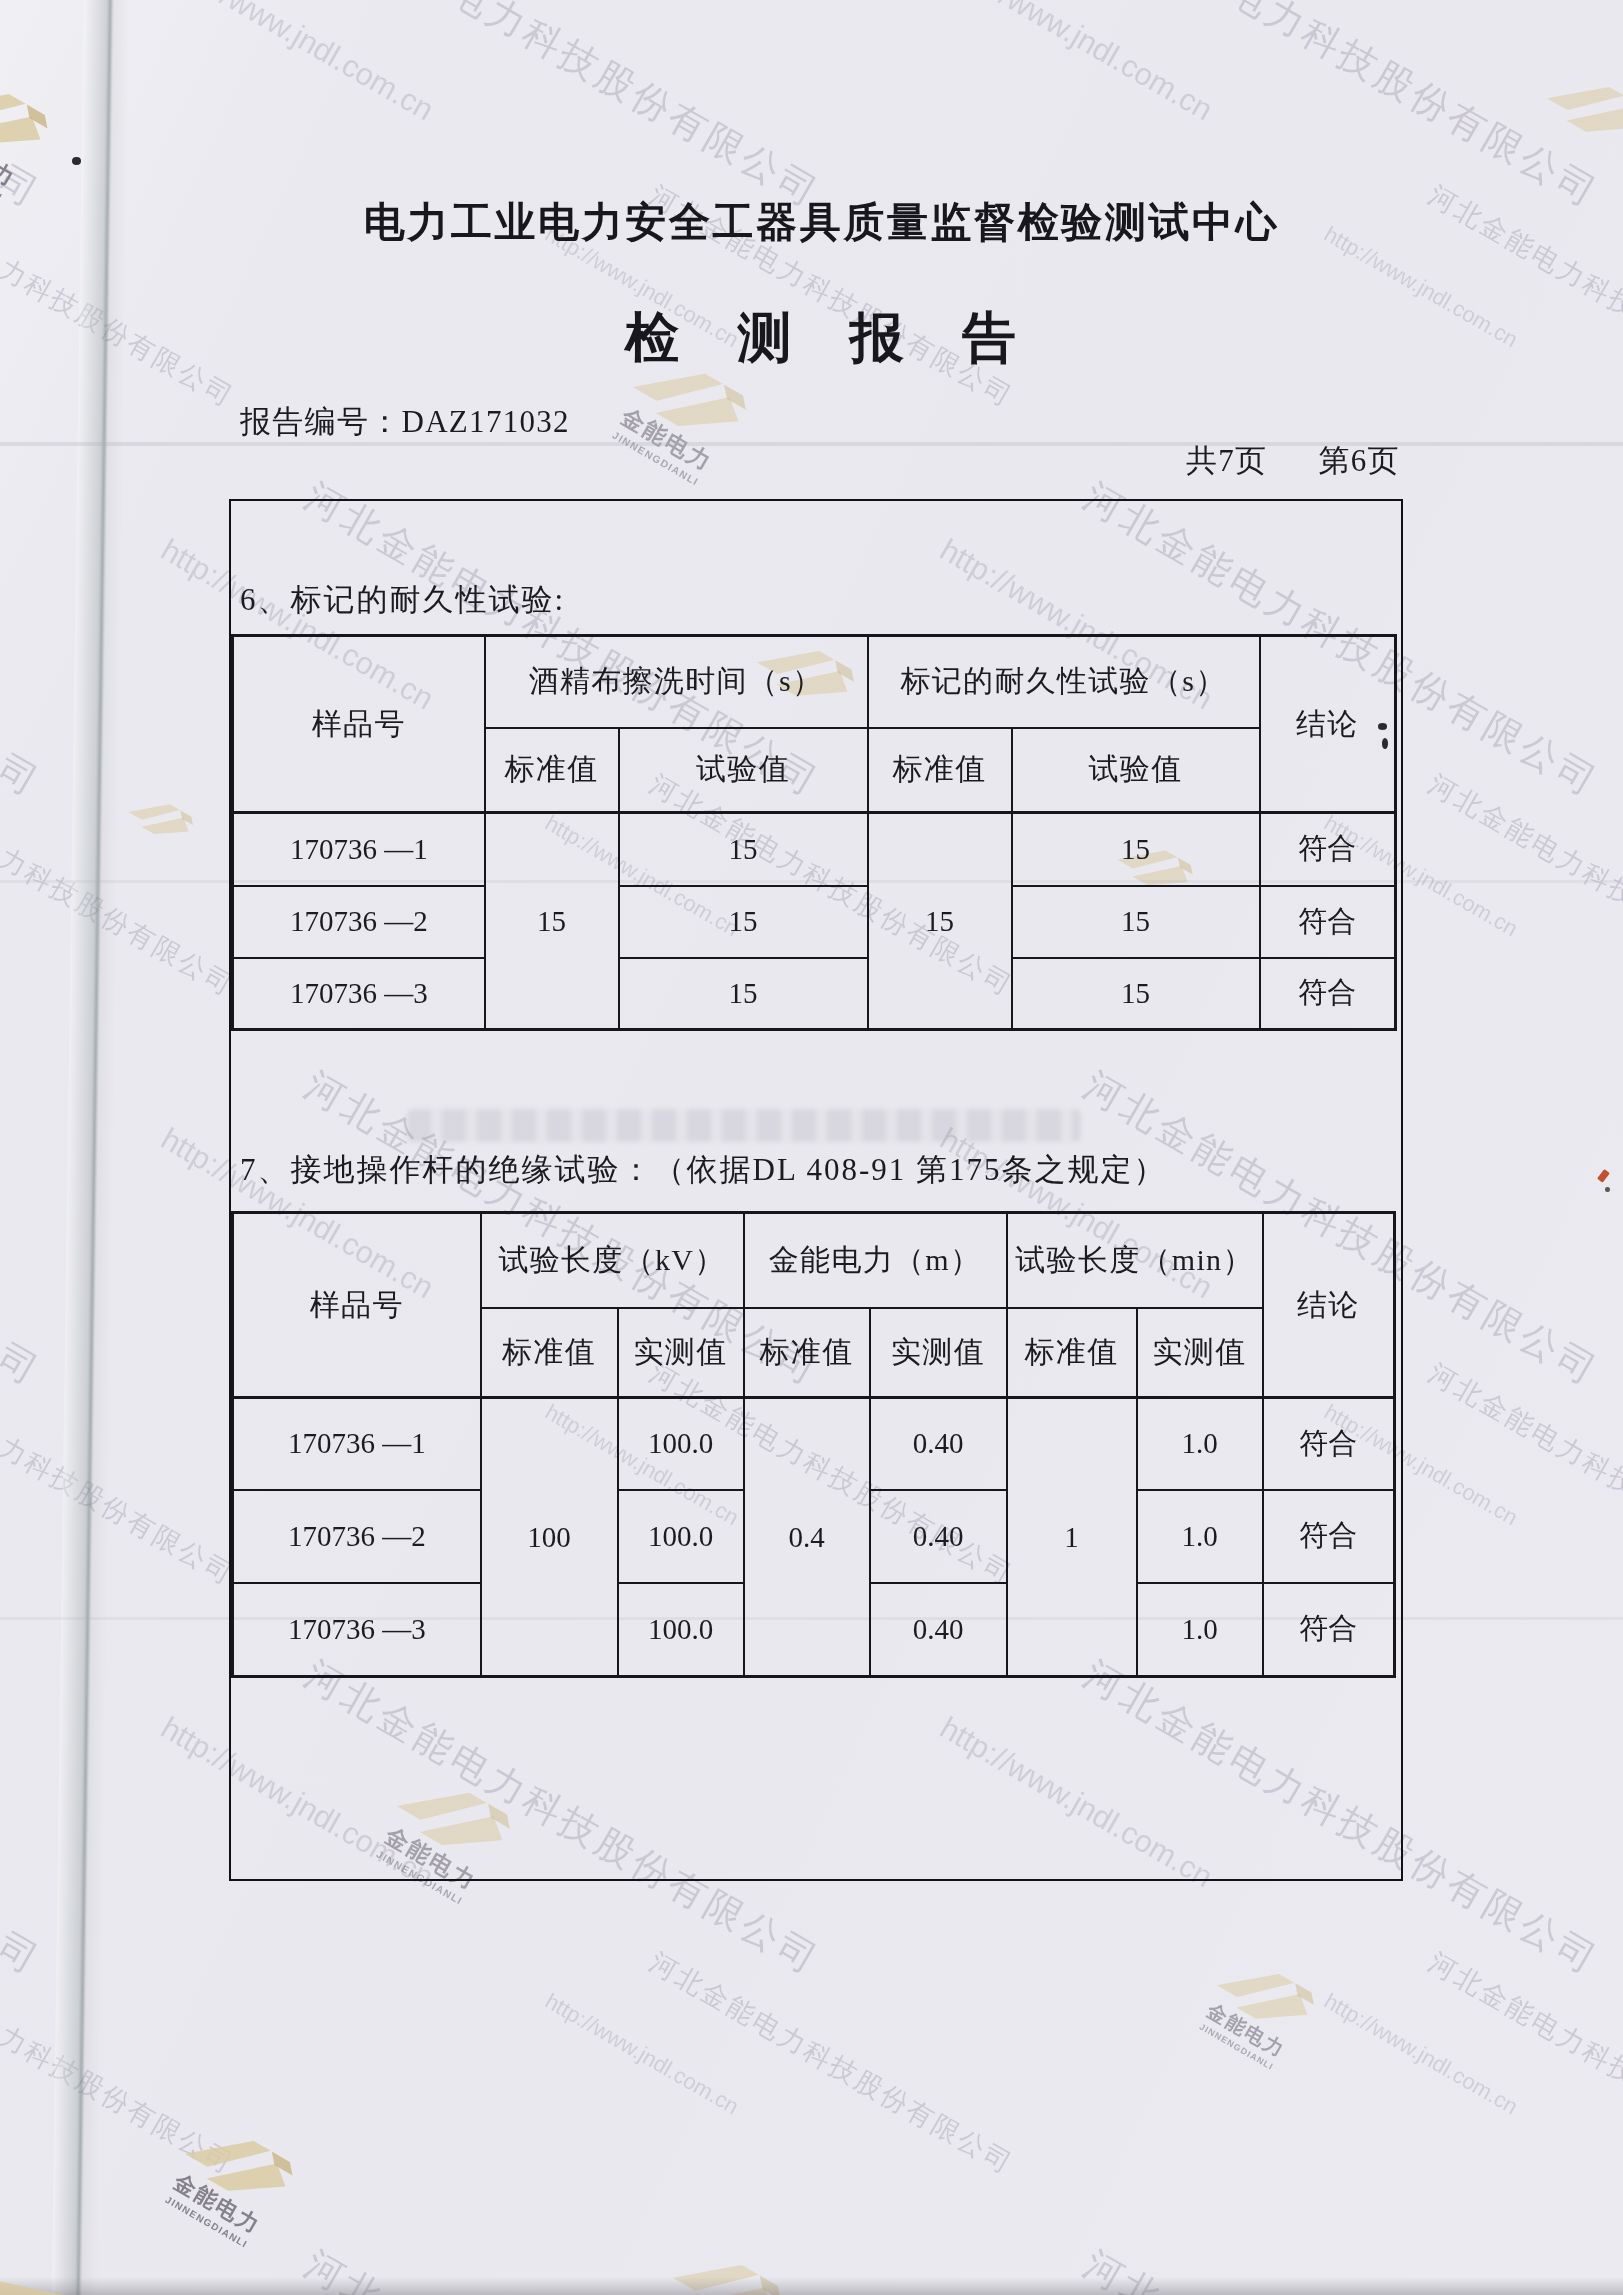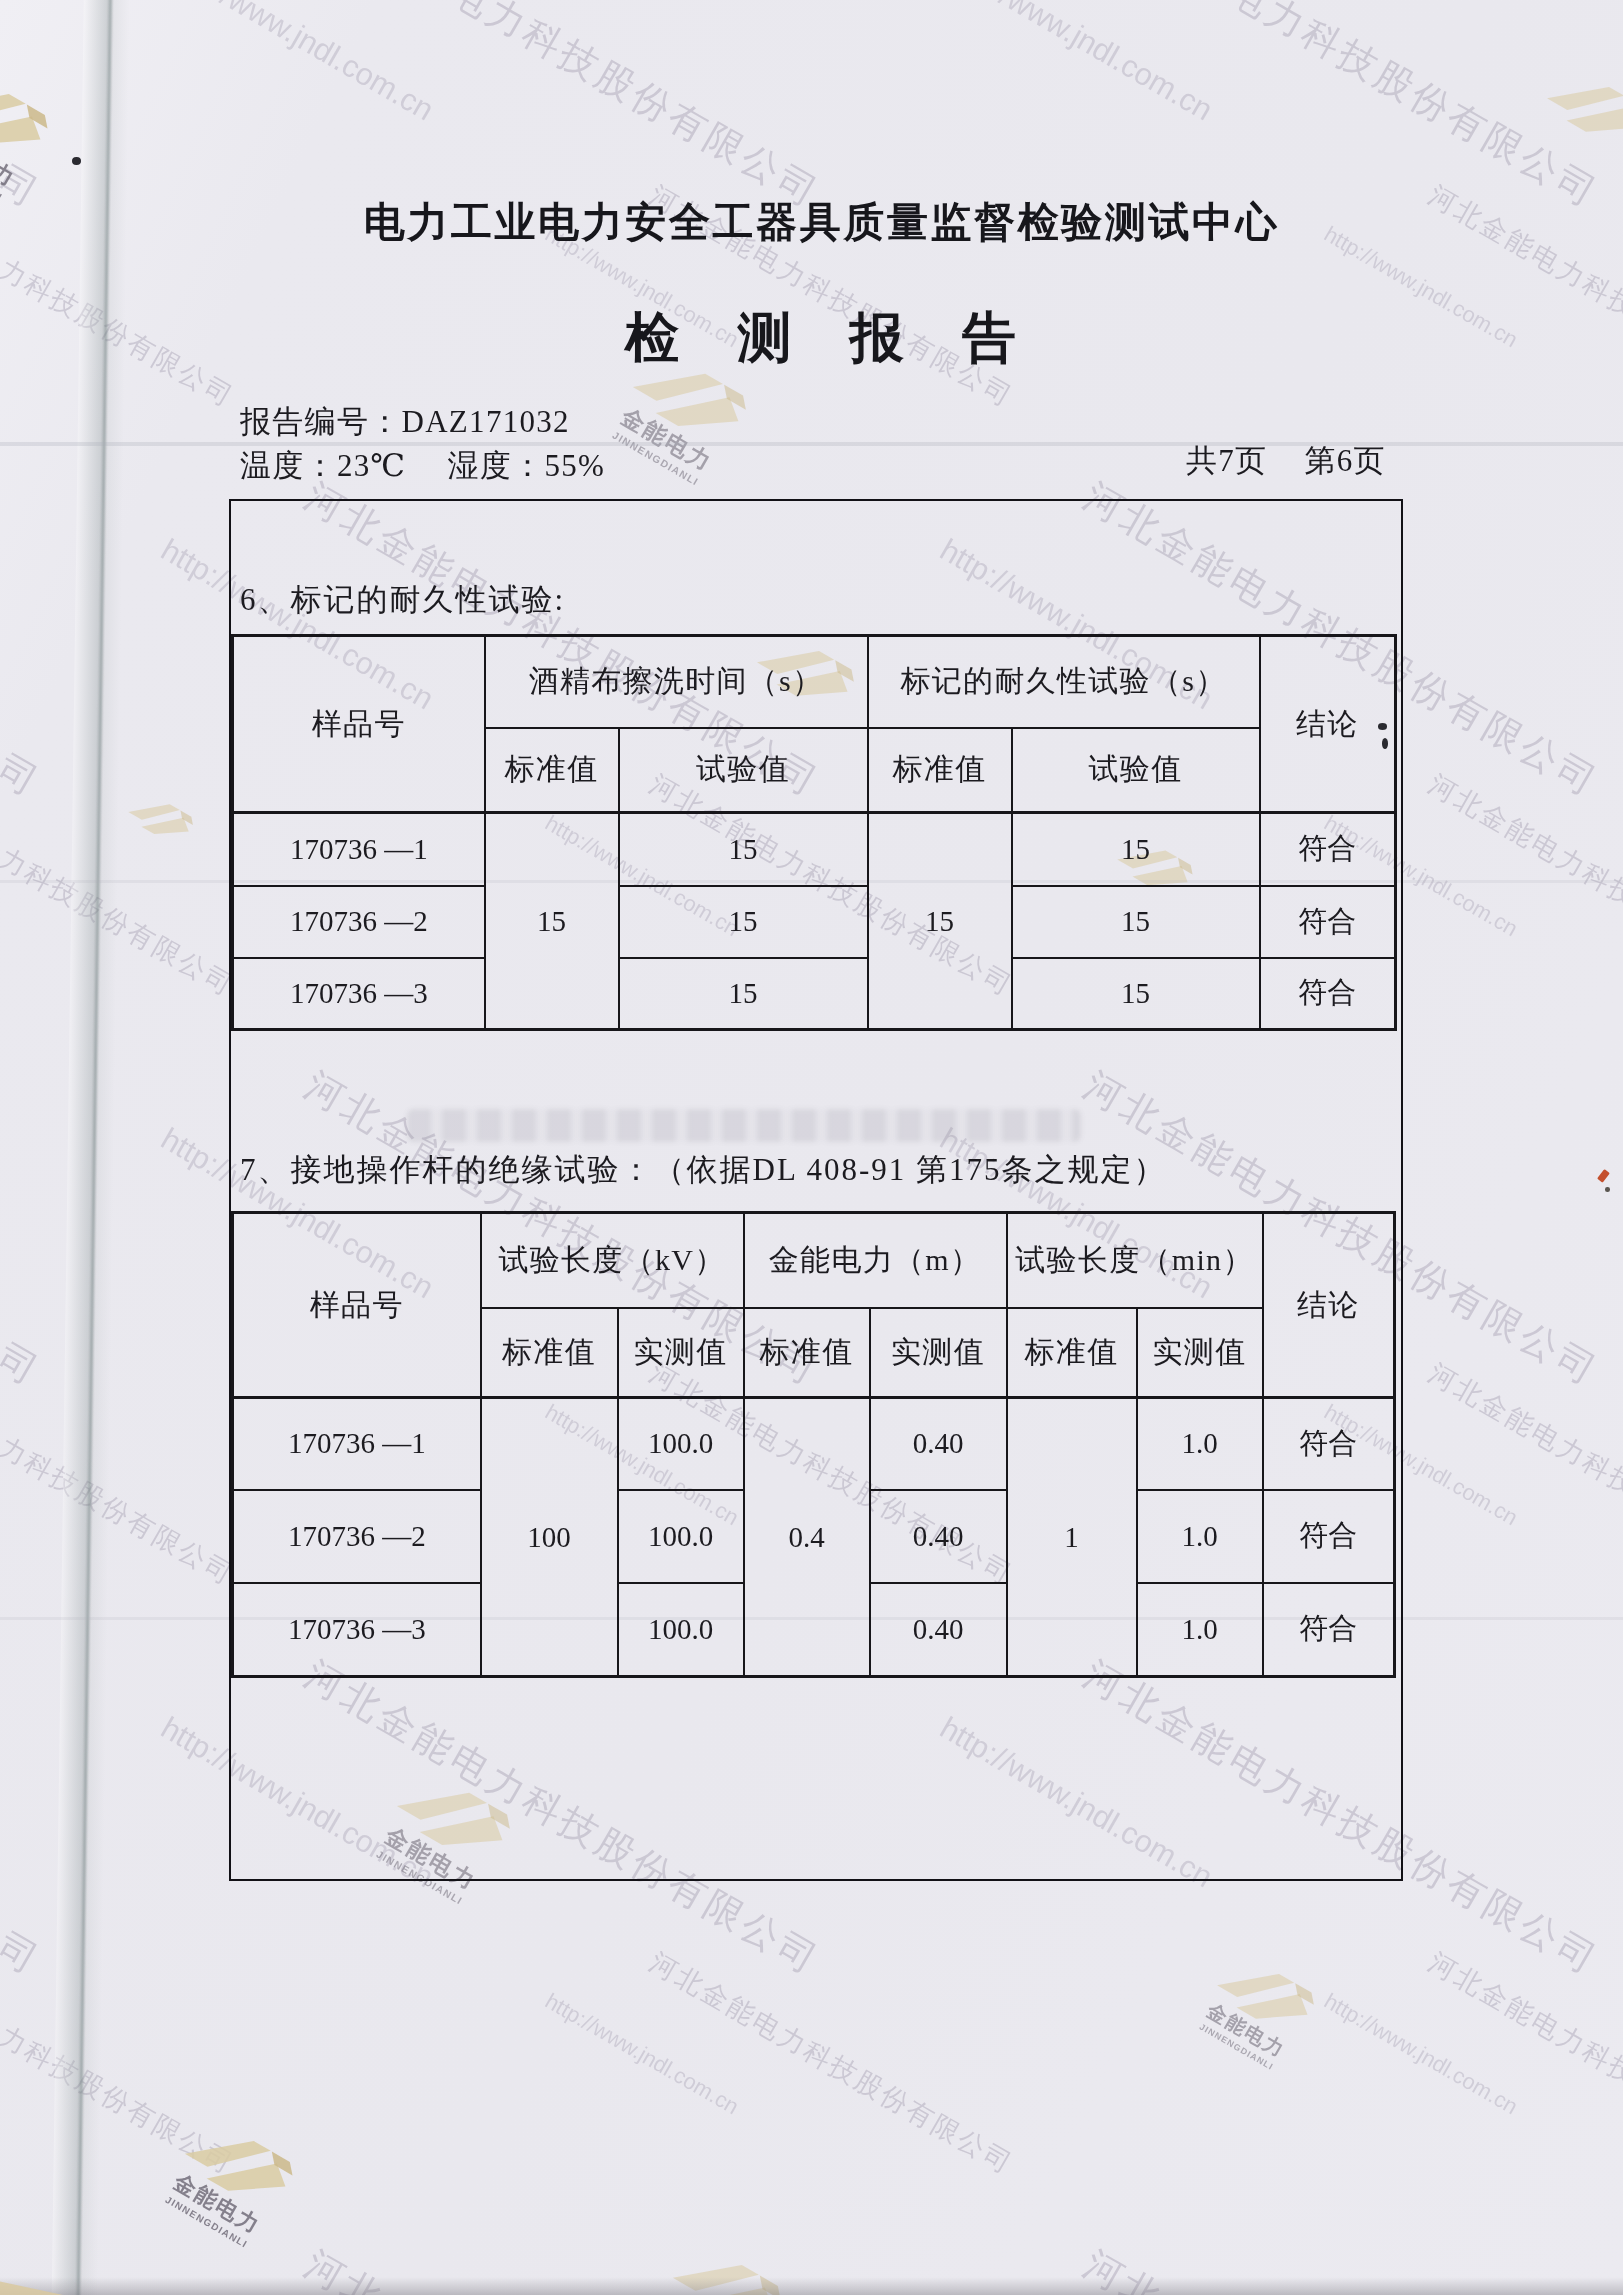--- a/index.html
+++ b/index.html
@@ -46,21 +46,21 @@
   
   .org{position:absolute;left:0;top:195px;width:1643px;text-align:center;
     font:bold 41px "Liberation Sans","DejaVu Sans",sans-serif;letter-spacing:2.6px;color:#17171c;}
   .title{position:absolute;left:0;top:302px;width:1649px;text-align:center;
     font:bold 54px "Liberation Serif",serif;letter-spacing:7.9px;word-spacing:29px;color:#17171c;}
   .info{position:absolute;font-size:31px;letter-spacing:1.3px;white-space:nowrap;}
   #report-no{left:240px;top:401px;}
   #env-line{left:240px;top:445px;}
   #env-line .hum{margin-left:41px;}
   #pages-line{left:1186px;top:440px;}
-  #pages-line .cur{margin-left:37px;text-align:right;}
+  #pages-line .cur{margin-left:51px;text-align:right;}
   .outer-box{position:absolute;left:229px;top:499px;width:1170px;height:1378px;
     border:2.6px solid #121116;}
   .sec-heading{position:absolute;font-size:31px;letter-spacing:2px;white-space:nowrap;color:#1c1b20;}
   #sec6-heading{left:240px;top:579px;}
   #sec7-heading{left:240px;top:1149px;font-family:Liberation Serif, serif;}
   table.rpt{position:absolute;border-collapse:collapse;table-layout:fixed;background:transparent;
     border:3.3px solid #17161a;}
   #table1{left:231px;top:634px;}
   #table2{left:231px;top:1211px;}
   .rpt td{border:2px solid #17161a;text-align:center;vertical-align:middle;padding:0;
@@ -269,23 +269,20 @@
   <div class="speck" style="left:72px;top:157px;width:8.5px;height:7.9px;"></div>
   <div class="speck" style="left:1378px;top:723px;width:9.2px;height:6.5px;"></div>
   <div class="speck" style="left:1382px;top:738px;width:5.9px;height:10.5px;"></div>
   <div class="red-tick"></div>
   <div class="red-dot"></div>
   <div class="ghost-line"></div>
 
   <div class="org">电力工业电力安全工器具质量监督检验测试中心</div>
   <div class="title">检 测 报 告</div>
   <div class="info" id="report-no">报告编号：DAZ171032</div>
-  <div class="info" id="env-line">
-    <span>温度：23℃</span><span class="hum">湿度：55%</span>
-  </div>
   <div class="info" id="pages-line">
     <span>共7页</span><span class="cur">第6页</span>
   </div>
 
   <div class="outer-box"></div>
 
   <div class="sec-heading" id="sec6-heading">6、标记的耐久性试验:</div>
   <table class="rpt" id="table1">
     <colgroup>
       <col style="width:252px">

